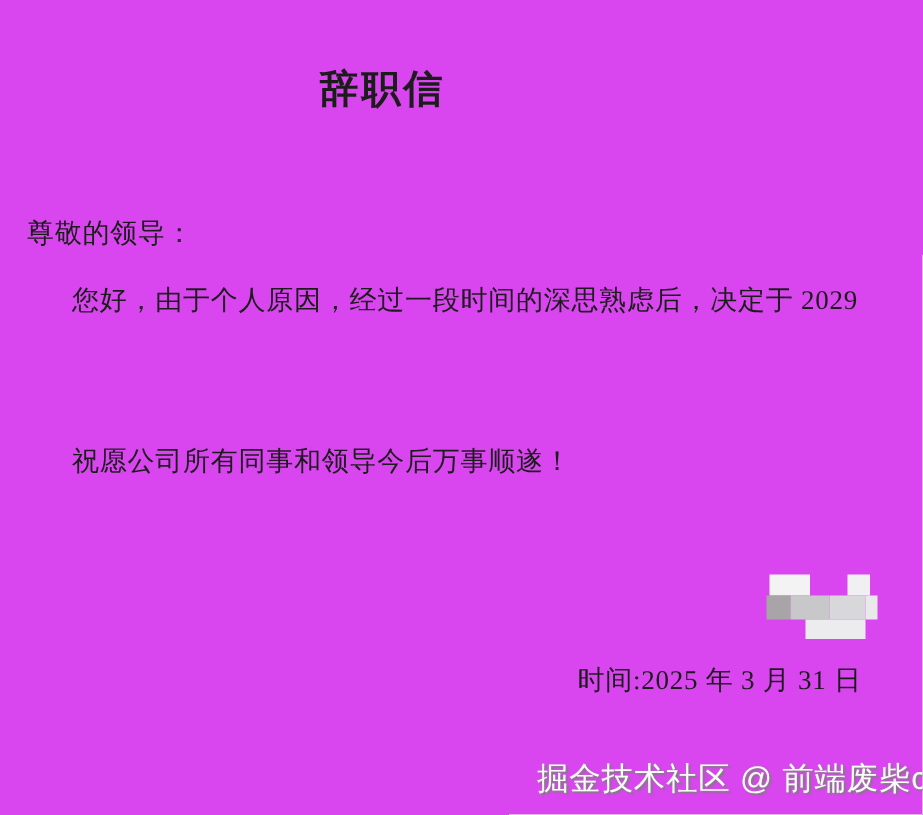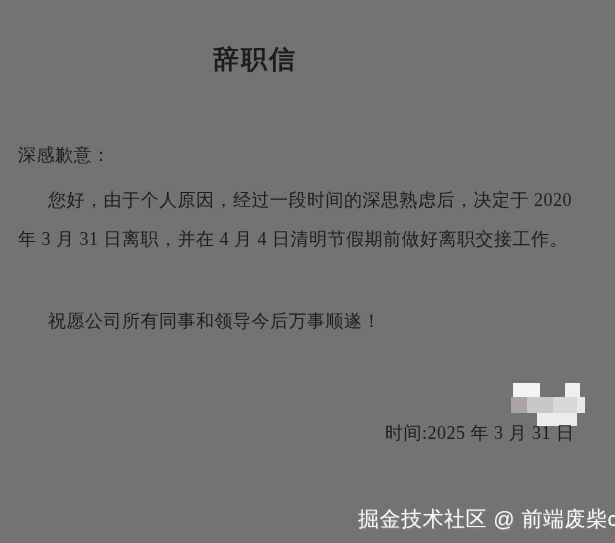--- a/index.html
+++ b/index.html
@@ -11,21 +11,21 @@
     width: 615px;
     height: 543px;
     overflow: hidden;
     font-family: "Liberation Serif", "DejaVu Serif", serif;
     color: #1c1c1c;
   }
   .page {
     position: relative;
     width: 615px;
     height: 543px;
-    background: #737373;
+    background: #d946ef;
   }
   .letter-title {
     position: absolute;
     left: 0;
     top: 29px;
     width: 510px;
     text-align: center;
     font-size: 26px;
     font-weight: bold;
     letter-spacing: 2px;
@@ -36,23 +36,23 @@
     position: absolute;
     font-size: 18px;
     line-height: 1.15;
     letter-spacing: 0.5px;
     white-space: nowrap;
   }
   .salutation   { left: 18px;  top: 145px; }
   .p1l1         { left: 48px;  top: 190px; }
   .p1l2         { left: 18px;  top: 229px; }
   .p1l3         { left: 18px;  top: 268px; }
-  .p2           { left: 48px;  top: 311px; }
+  .p2           { left: 48px;  top: 297px; }
   .signer-label { left: 443px; top: 389px; }
-  .date-line    { left: 385px; top: 423px; text-align: right; }
+  .date-line    { left: 385px; top: 443px; text-align: right; }
 
   .mosaic {
     position: absolute;
     left: 508px;
     top: 383px;
     width: 78px;
     height: 43px;
   }
   .mosaic .blk { position: absolute; }
   .blk1 { left: 5px;  top: 0;    width: 27px; height: 14px; background: #f3f3f3; }
@@ -79,25 +79,24 @@
       0 0 1px rgba(170, 170, 170, 0.4);
   }
 </style>
 </head>
 <body>
 
 <div class="page">
 
   <h1 class="letter-title">辞职信</h1>
 
-  <div class="line salutation">深感歉意：</div>
+  <div class="line salutation">尊敬的领导：</div>
 
-  <div class="line p1l1">您好，由于个人原因，经过一段时间的深思熟虑后，决定于 2020</div>
+  <div class="line p1l1">您好，由于个人原因，经过一段时间的深思熟虑后，决定于 2029</div>
 
-  <div class="line p1l2">年 3 月 31 日离职，并在 4 月 4 日清明节假期前做好离职交接工作。</div>
 
 
   <div class="line p2">祝愿公司所有同事和领导今后万事顺遂！</div>
 
 
   <div class="mosaic">
     <span class="blk blk1"></span>
     <span class="blk blk2"></span>
     <span class="blk blk3"></span>
     <span class="blk blk4"></span>

